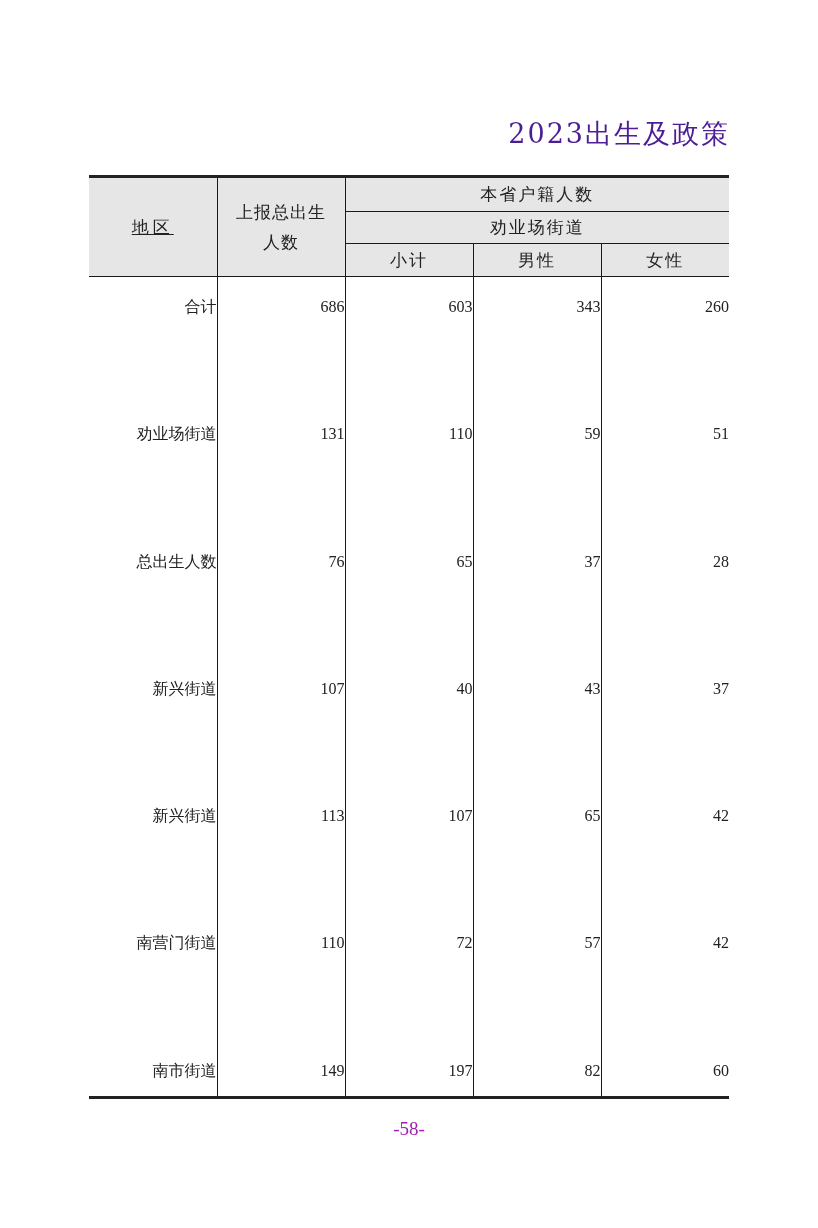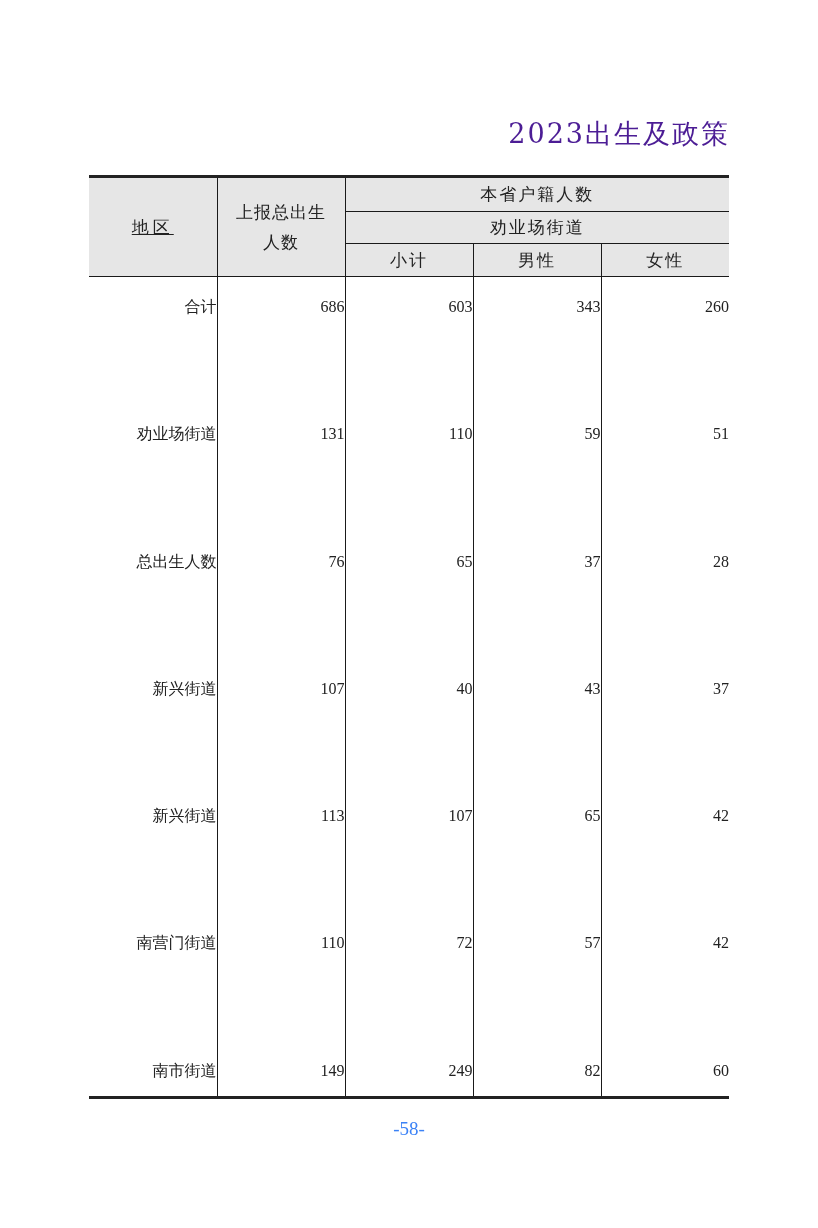--- a/index.html
+++ b/index.html
@@ -87,21 +87,21 @@
       background: #222;
     }
     .page-number {
       position: absolute;
       left: 0;
       width: 818px;
       top: 1118px;
       text-align: center;
       font-size: 19px;
       font-family: "Liberation Serif", "DejaVu Serif", serif;
-      color: #3b82f6;
+      color: #a21caf;
     }
   </style>
 </head>
 <body>
 
 <div class="section-title">2023出生及政策</div>
 
 <div class="table-wrap">
   <table>
     <colgroup>
@@ -233,21 +233,21 @@
           </td>
       </tr>
       <tr class="last-row">
         <td class="region-cell">
             <span class="cell">南市街道</span>
           </td>
         <td>
             <span class="cell">149</span>
           </td>
         <td>
-            <span class="cell">249</span>
+            <span class="cell">197</span>
           </td>
         <td>
             <span class="cell">82</span>
           </td>
         <td class="last-col">
             <span class="cell">60</span>
           </td>
       </tr>
     </tbody>
   </table>

